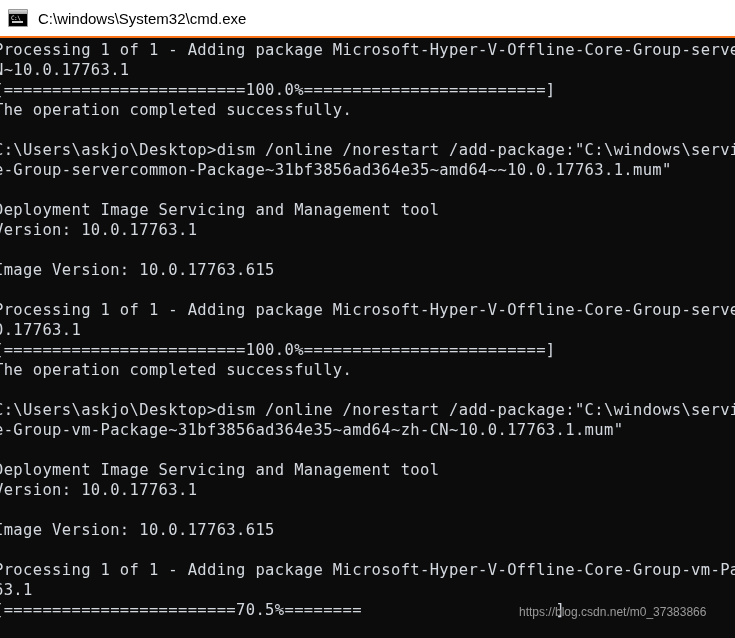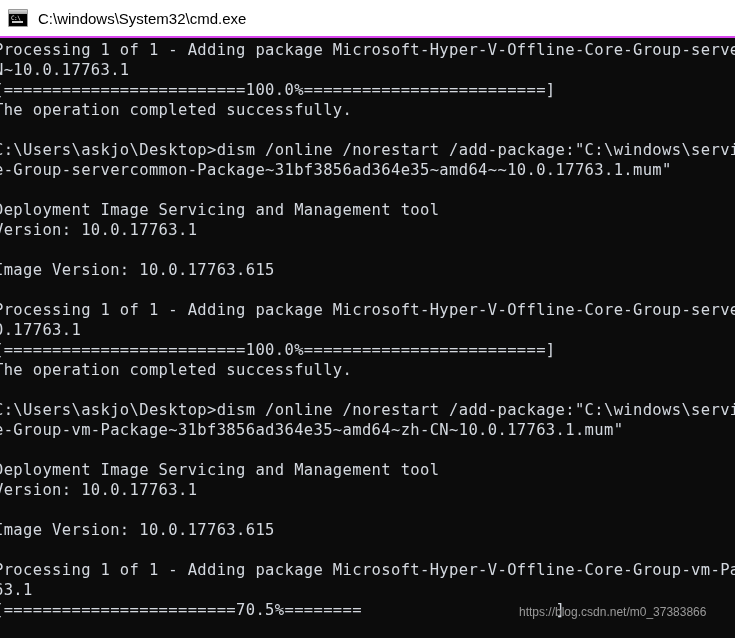--- a/index.html
+++ b/index.html
@@ -16,21 +16,21 @@
     font-family: "DejaVu Sans Mono", monospace;
   }
 
   
   #titlebar {
     position: absolute;
     left: 0; top: 0;
     width: 735px;
     height: 38px;
     background: #ffffff;
-    border-bottom: 2px solid #d946ef;
+    border-bottom: 2px solid #f97316;
     display: flex;
     align-items: center;
     box-sizing: border-box;
     padding-left: 8px;
   }
   #cmd-icon {
     width: 18px;
     height: 16px;
     background: #000000;
     border: 1px solid #9a9a9a;

